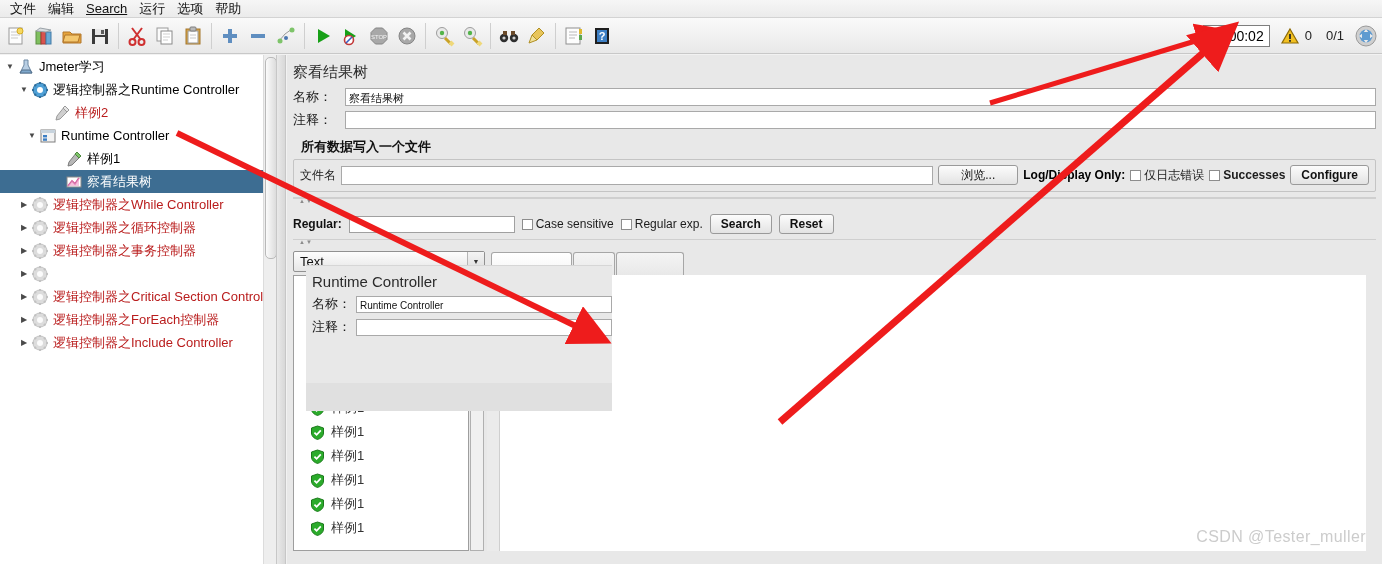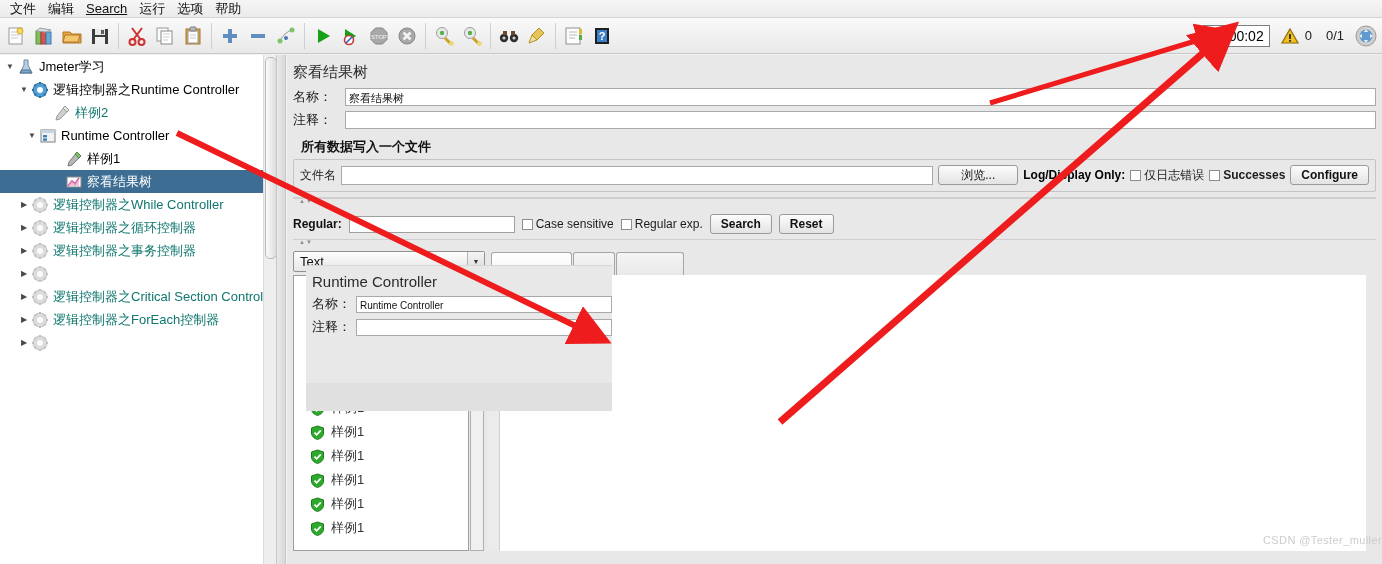--- a/index.html
+++ b/index.html
@@ -56,21 +56,21 @@
     height:23px;display:flex;align-items:center;white-space:nowrap;
     font-size:13px;box-sizing:border-box;
   }
   .row.sel{background:#3d6d92;color:#ffffff;}
   .row .twisty{
     width:12px;height:23px;display:inline-flex;align-items:center;justify-content:center;
     font-size:8px;color:#4a4a4a;flex:0 0 12px;
   }
   .row .ic{width:20px;height:20px;flex:0 0 20px;display:flex;align-items:center;justify-content:center;margin-right:3px;}
   .row .lbl{font-size:13px;}
-  .dim{color:#0f766e;}
+  .dim{color:#b91c1c;}
   .dimtw{color:#bdbdbd;}
   
   .right{
     position:absolute;left:287px;top:55px;width:1095px;height:509px;
     background:#e8e8e8;overflow:hidden;
   }
   .pane-title{font-size:15px;color:#2b2b2b;padding:8px 0 6px 6px;}
   .fieldrow{display:flex;align-items:center;padding:0 6px 5px 6px;}
   .fieldrow .flabel{font-size:13px;width:52px;color:#1c1c1c;}
   .txt{
@@ -145,21 +145,21 @@
   .inset .itxt{
     flex:1;height:17px;background:#fff;border:1px solid #a9a9a9;font-size:10px;
     padding:0 3px;line-height:17px;box-sizing:border-box;color:#111;overflow:hidden;white-space:nowrap;
   }
   .inset .runrow{display:flex;align-items:center;padding:2px 0 0 3px;}
   .inset .runlab{font-size:13px;font-weight:bold;color:#111;margin-right:4px;}
   .inset .runtxt{flex:1;height:17px;background:#fff;border:1px solid #a9a9a9;font-size:10px;padding:0 3px;line-height:17px;box-sizing:border-box;}
   .inset .botfill{position:absolute;left:0;bottom:0;width:100%;height:28px;background:#e0e0e0;}
   
   .watermark{
-    position:absolute;right:0;bottom:18px;font-size:11px;color:#cccccc;letter-spacing:.4px;
+    position:absolute;right:16px;bottom:18px;font-size:16px;color:#cccccc;letter-spacing:.4px;
     font-family:"Liberation Sans",sans-serif;
   }
   
   .arrows{position:absolute;left:0;top:0;width:1382px;height:564px;pointer-events:none;}
 </style>
 </head>
 <body>
 
 <div class="menubar">
   <span class="mi">文件</span>
@@ -482,20 +482,21 @@
 
   <div class="row" style="padding-left:18px;">
     <span class="twisty dimtw">▶</span>
     <span class="ic">
       <svg width="18" height="18" viewBox="0 0 18 18">
           <circle cx="9" cy="9" r="7" fill="#dcdcdc" stroke="#c2c2c2"></circle>
           <circle cx="9" cy="9" r="3" fill="#fbfbfb"></circle>
           <path d="M9 1v2M9 15v2M1 9h2M15 9h2M3.5 3.5l1.5 1.5M13 13l1.5 1.5M14.5 3.5L13 5M5 13l-1.5 1.5" stroke="#c2c2c2" stroke-width="2"></path>
         </svg>
     </span>
+    <span class="lbl dim">逻辑控制器之Include Controller</span>
   </div>
 </div>
 
 <div class="tree-scroll">
   <div class="tree-thumb"></div>
 </div>
 <div class="divider"></div>
 
 <div class="right">
 

